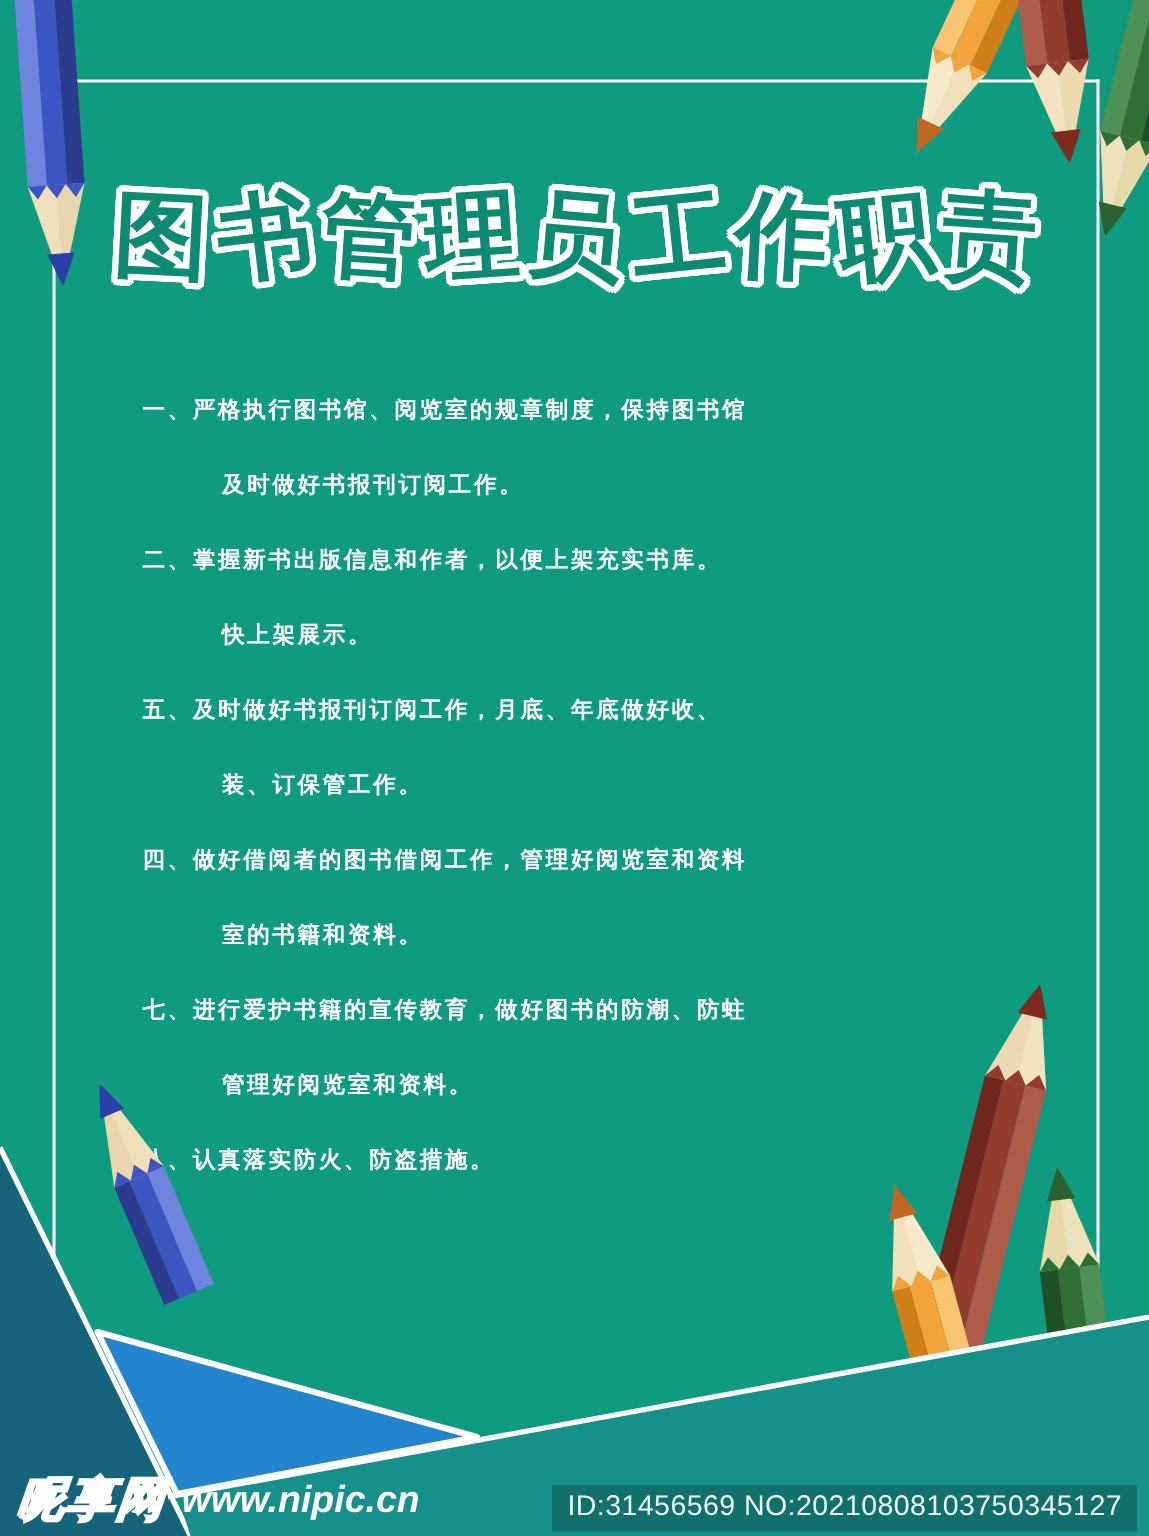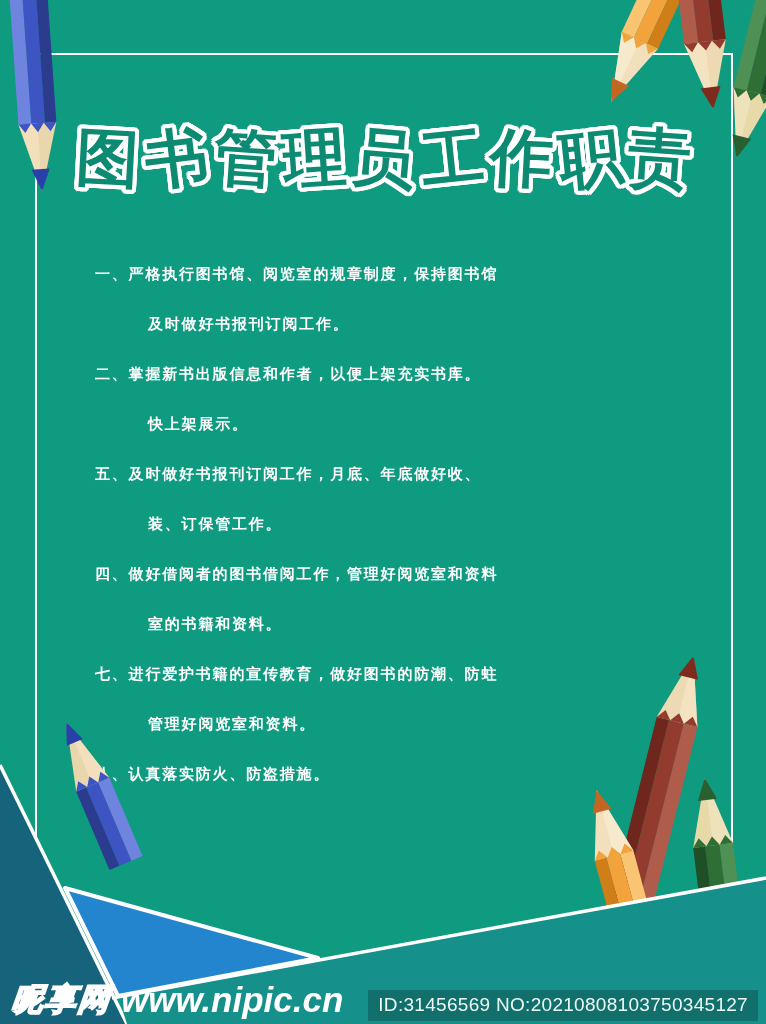--- a/index.html
+++ b/index.html
@@ -75,21 +75,21 @@
     font-size:31px;
     font-weight:bold;
     font-style:italic;
     letter-spacing:2px;
     color:rgba(255,255,255,0.12);
     -webkit-text-stroke:2px #ffffff;
     transform:skewX(-6deg);
   }
   .wm-url{
     margin-left:10px;
-    font-size:35px;
+    font-size:25px;
     font-weight:bold;
     font-style:italic;
     color:#ffffff;
   }
   .id-badge{
     position:absolute;
     right:8px;top:990px;
     z-index:6;
     background:rgba(10,72,70,0.45);
     color:#eef8f5;

